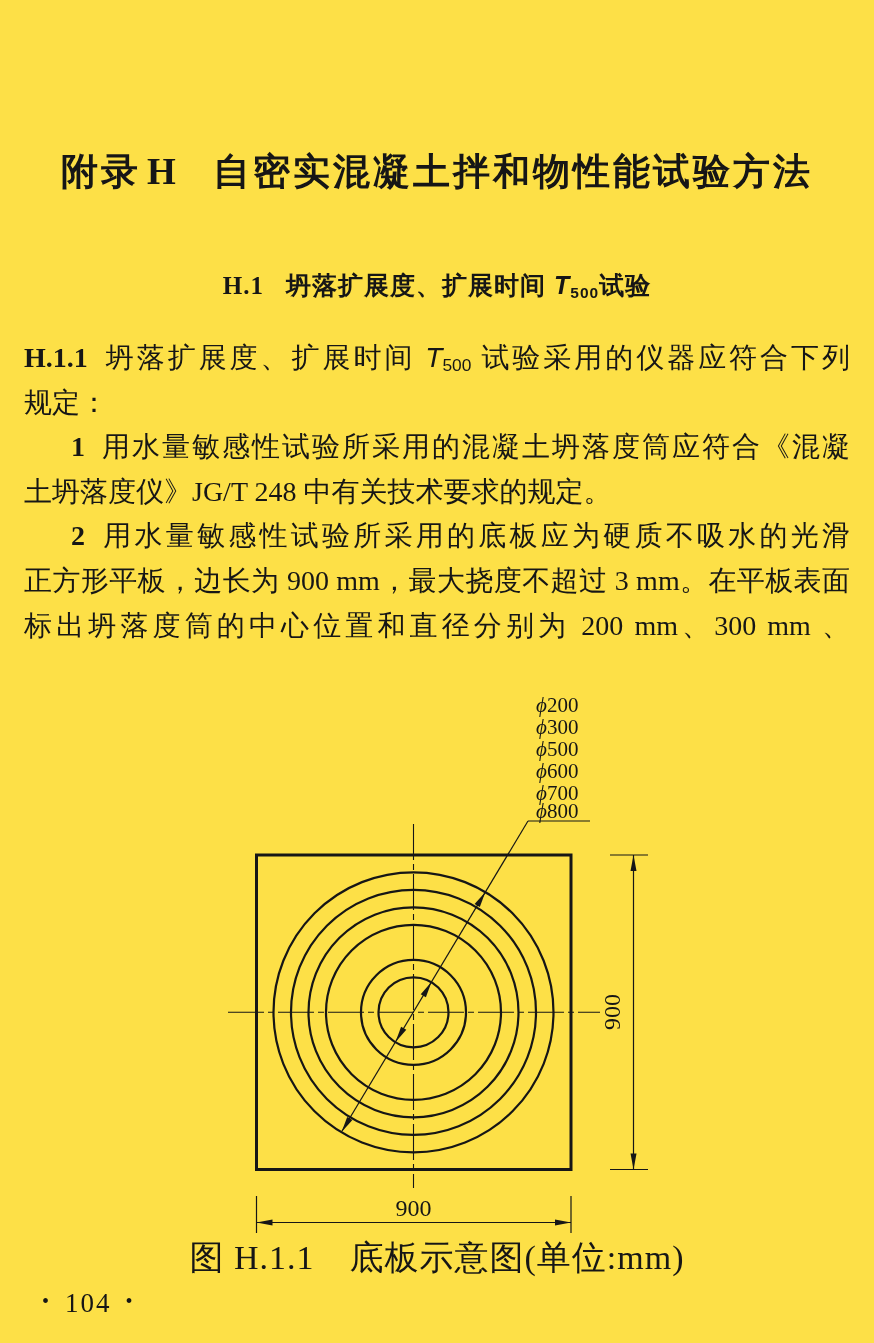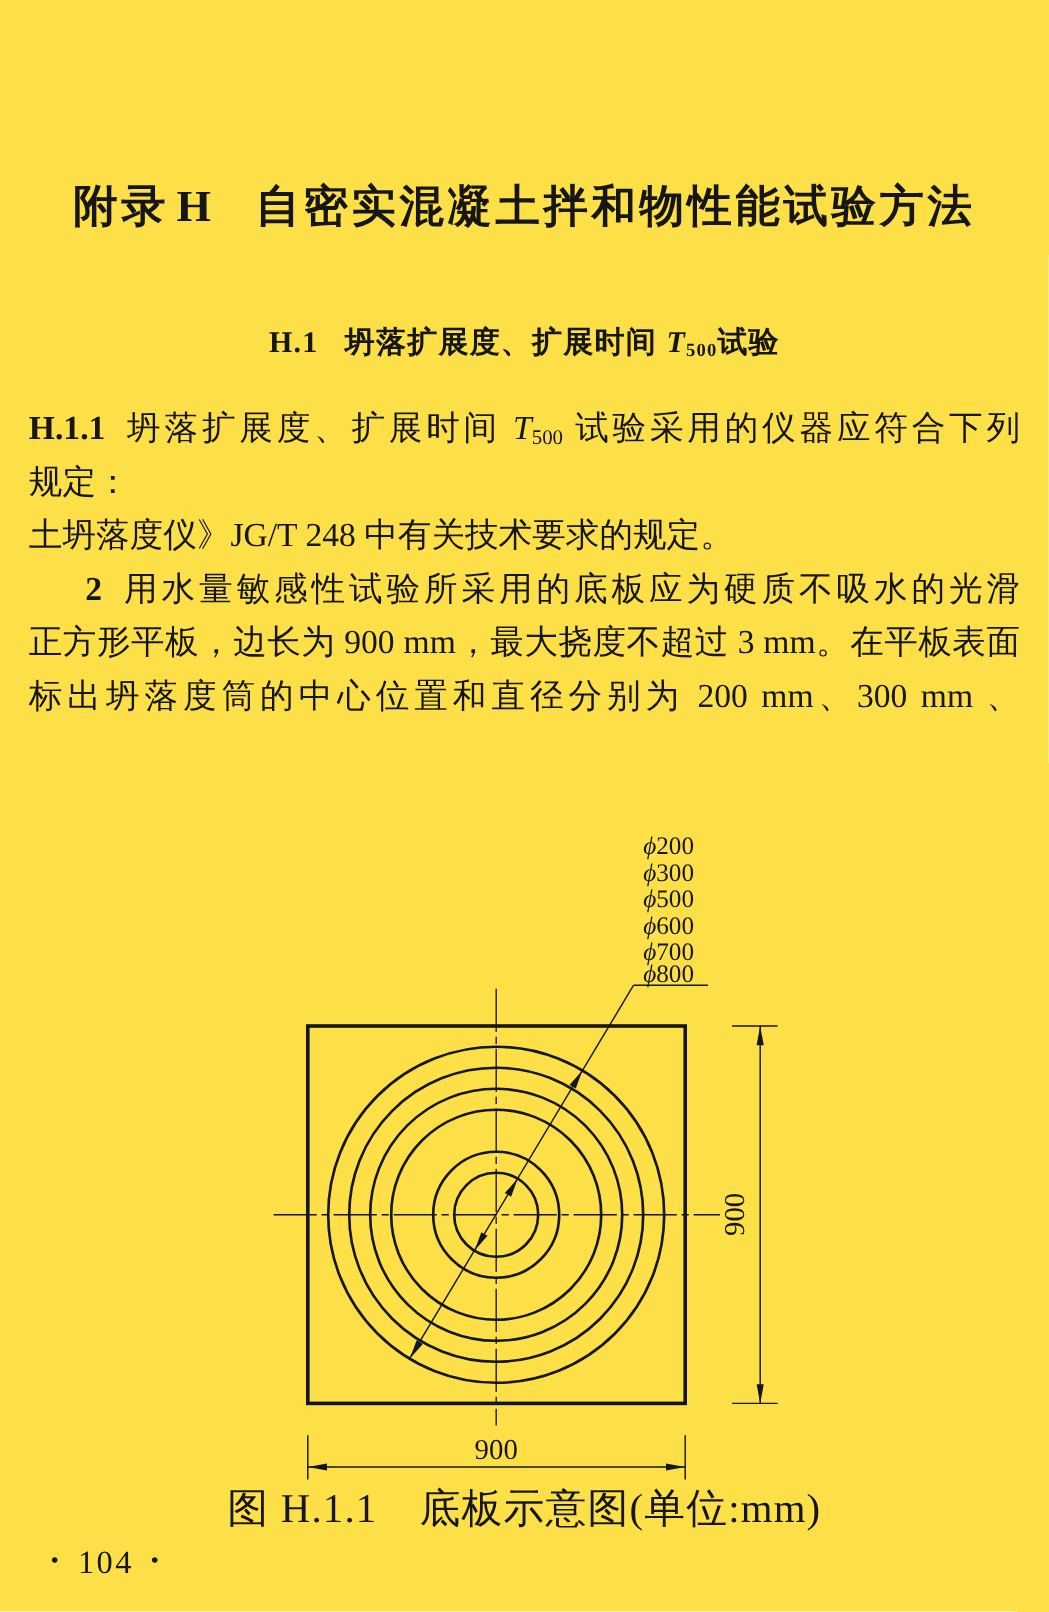--- a/index.html
+++ b/index.html
@@ -23,21 +23,21 @@
   .title .t-rest{margin-left:34px;}
   
   .heading{
     position:absolute;top:268px;left:0;width:874px;
     margin:0;text-align:center;
     font-weight:700;font-size:25px;line-height:34px;
     font-family:"Liberation Sans","DejaVu Sans",sans-serif;
     letter-spacing:1px;white-space:nowrap;
   }
   .heading .h-num{font-family:"Liberation Serif","DejaVu Serif",serif;margin-right:22px;}
-  .tvar{font-family:Liberation Serif, serif;}
+  .tvar{font-family:Liberation Sans, sans-serif;}
   .tvar i{font-style:italic;font-weight:700;}
   .tvar sub{font-size:62%;vertical-align:baseline;position:relative;top:0.25em;font-weight:700;}
   .body-text .tvar i{font-weight:400;}
   .body-text .tvar sub{font-weight:400;}
   
   .body-text{
     position:absolute;top:336px;left:24px;width:826px;
     font-size:28px;
   }
   .bline{height:44.6px;line-height:44.6px;white-space:nowrap;}
@@ -71,20 +71,21 @@
 
 <div class="page">
 
   <h1 class="title"><span>附录</span><span class="t-letter">H</span><span class="t-rest">自密实混凝土拌和物性能试验方法</span></h1>
 
   <h2 class="heading"><span class="h-num">H.1</span><span>坍落扩展度、扩展时间 </span><span class="tvar"><i>T</i><sub>500</sub></span><span>试验</span></h2>
 
   <div class="body-text">
     <div class="bline jl"><span class="bnum">H.1.1</span><span>坍落扩展度、扩展时间 </span><span class="tvar"><i>T</i><sub>500</sub></span><span> 试验采用的仪器应符合下列</span></div>
     <div class="bline">规定：</div>
+    <div class="bline jl indent"><span class="bnum">1</span><span>用水量敏感性试验所采用的混凝土坍落度筒应符合《混凝</span></div>
     <div class="bline">土坍落度仪》JG/T 248 中有关技术要求的规定。</div>
     <div class="bline jl indent"><span class="bnum">2</span><span>用水量敏感性试验所采用的底板应为硬质不吸水的光滑</span></div>
     <div class="bline jl">正方形平板，边长为 900 mm，最大挠度不超过 3 mm。在平板表面</div>
     <div class="bline jl">标出坍落度筒的中心位置和直径分别为 200 mm、300 mm 、</div>
   </div>
 
   <svg class="fig-svg" width="500" height="560" viewBox="210 685 500 560" xmlns="http://www.w3.org/2000/svg">
 
     <line class="cline" x1="413.5" y1="824" x2="413.5" y2="1188"></line>
     <line class="cline" x1="228" y1="1012.3" x2="600" y2="1012.3"></line>

